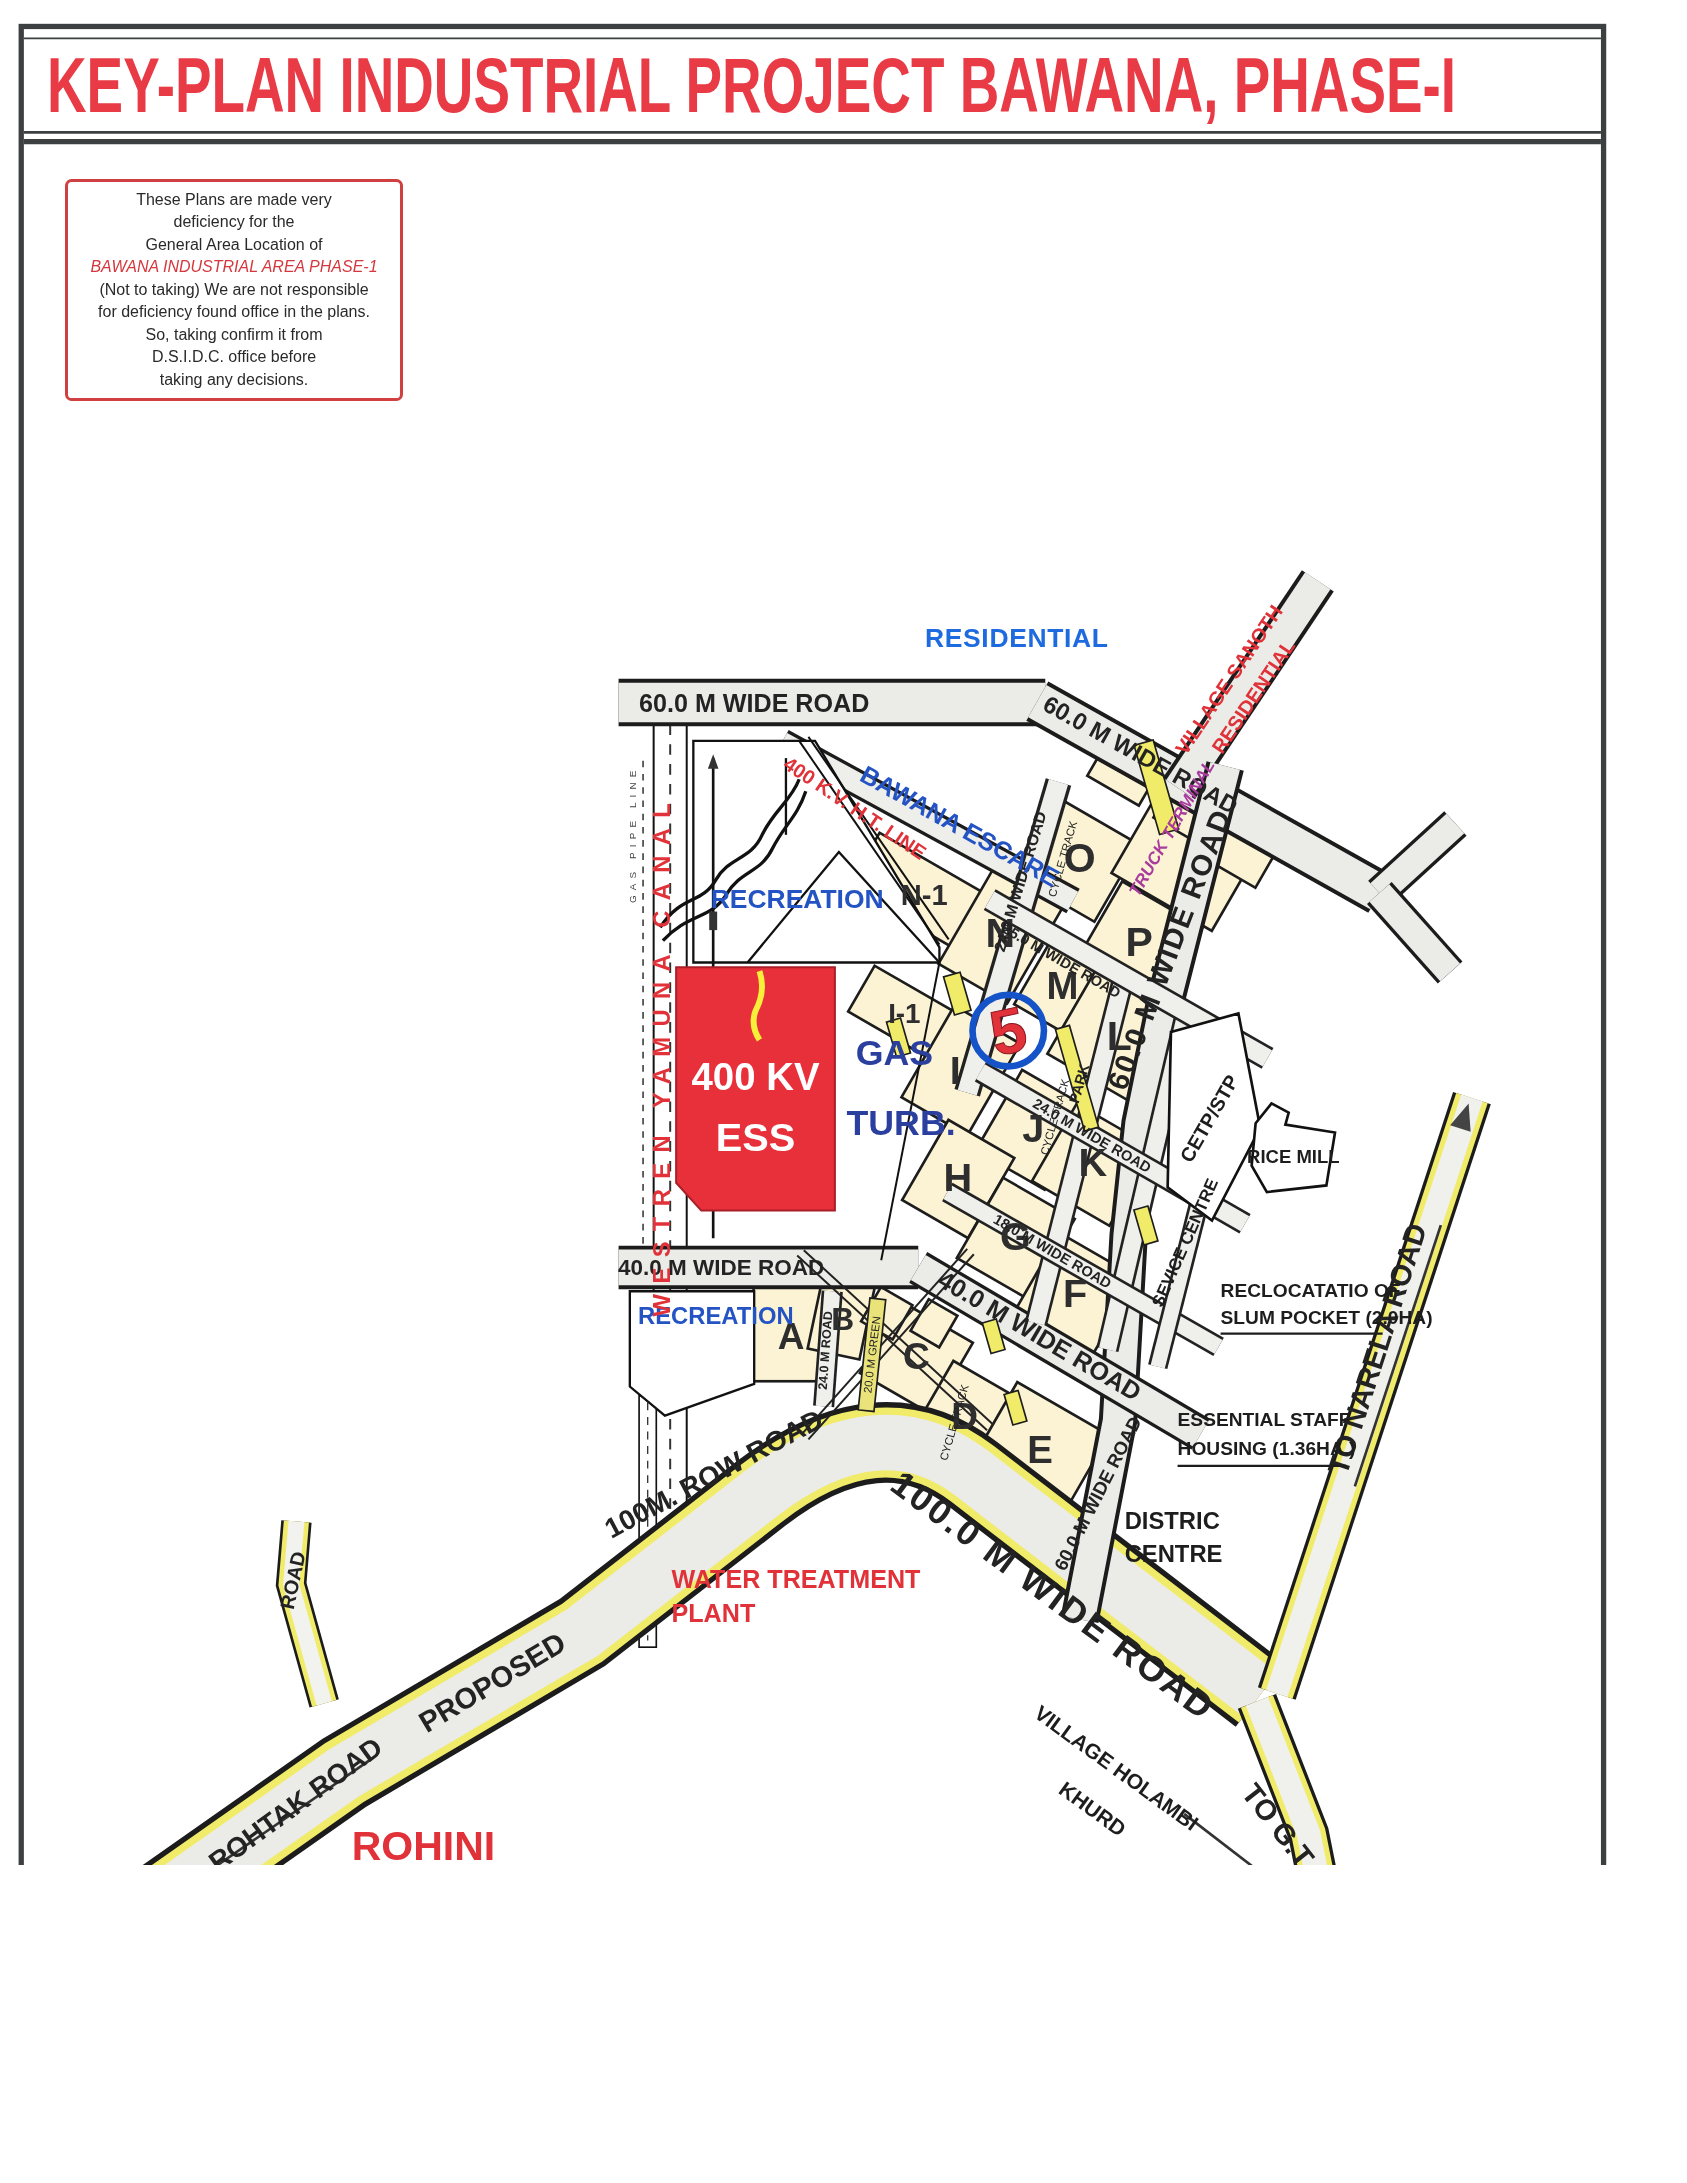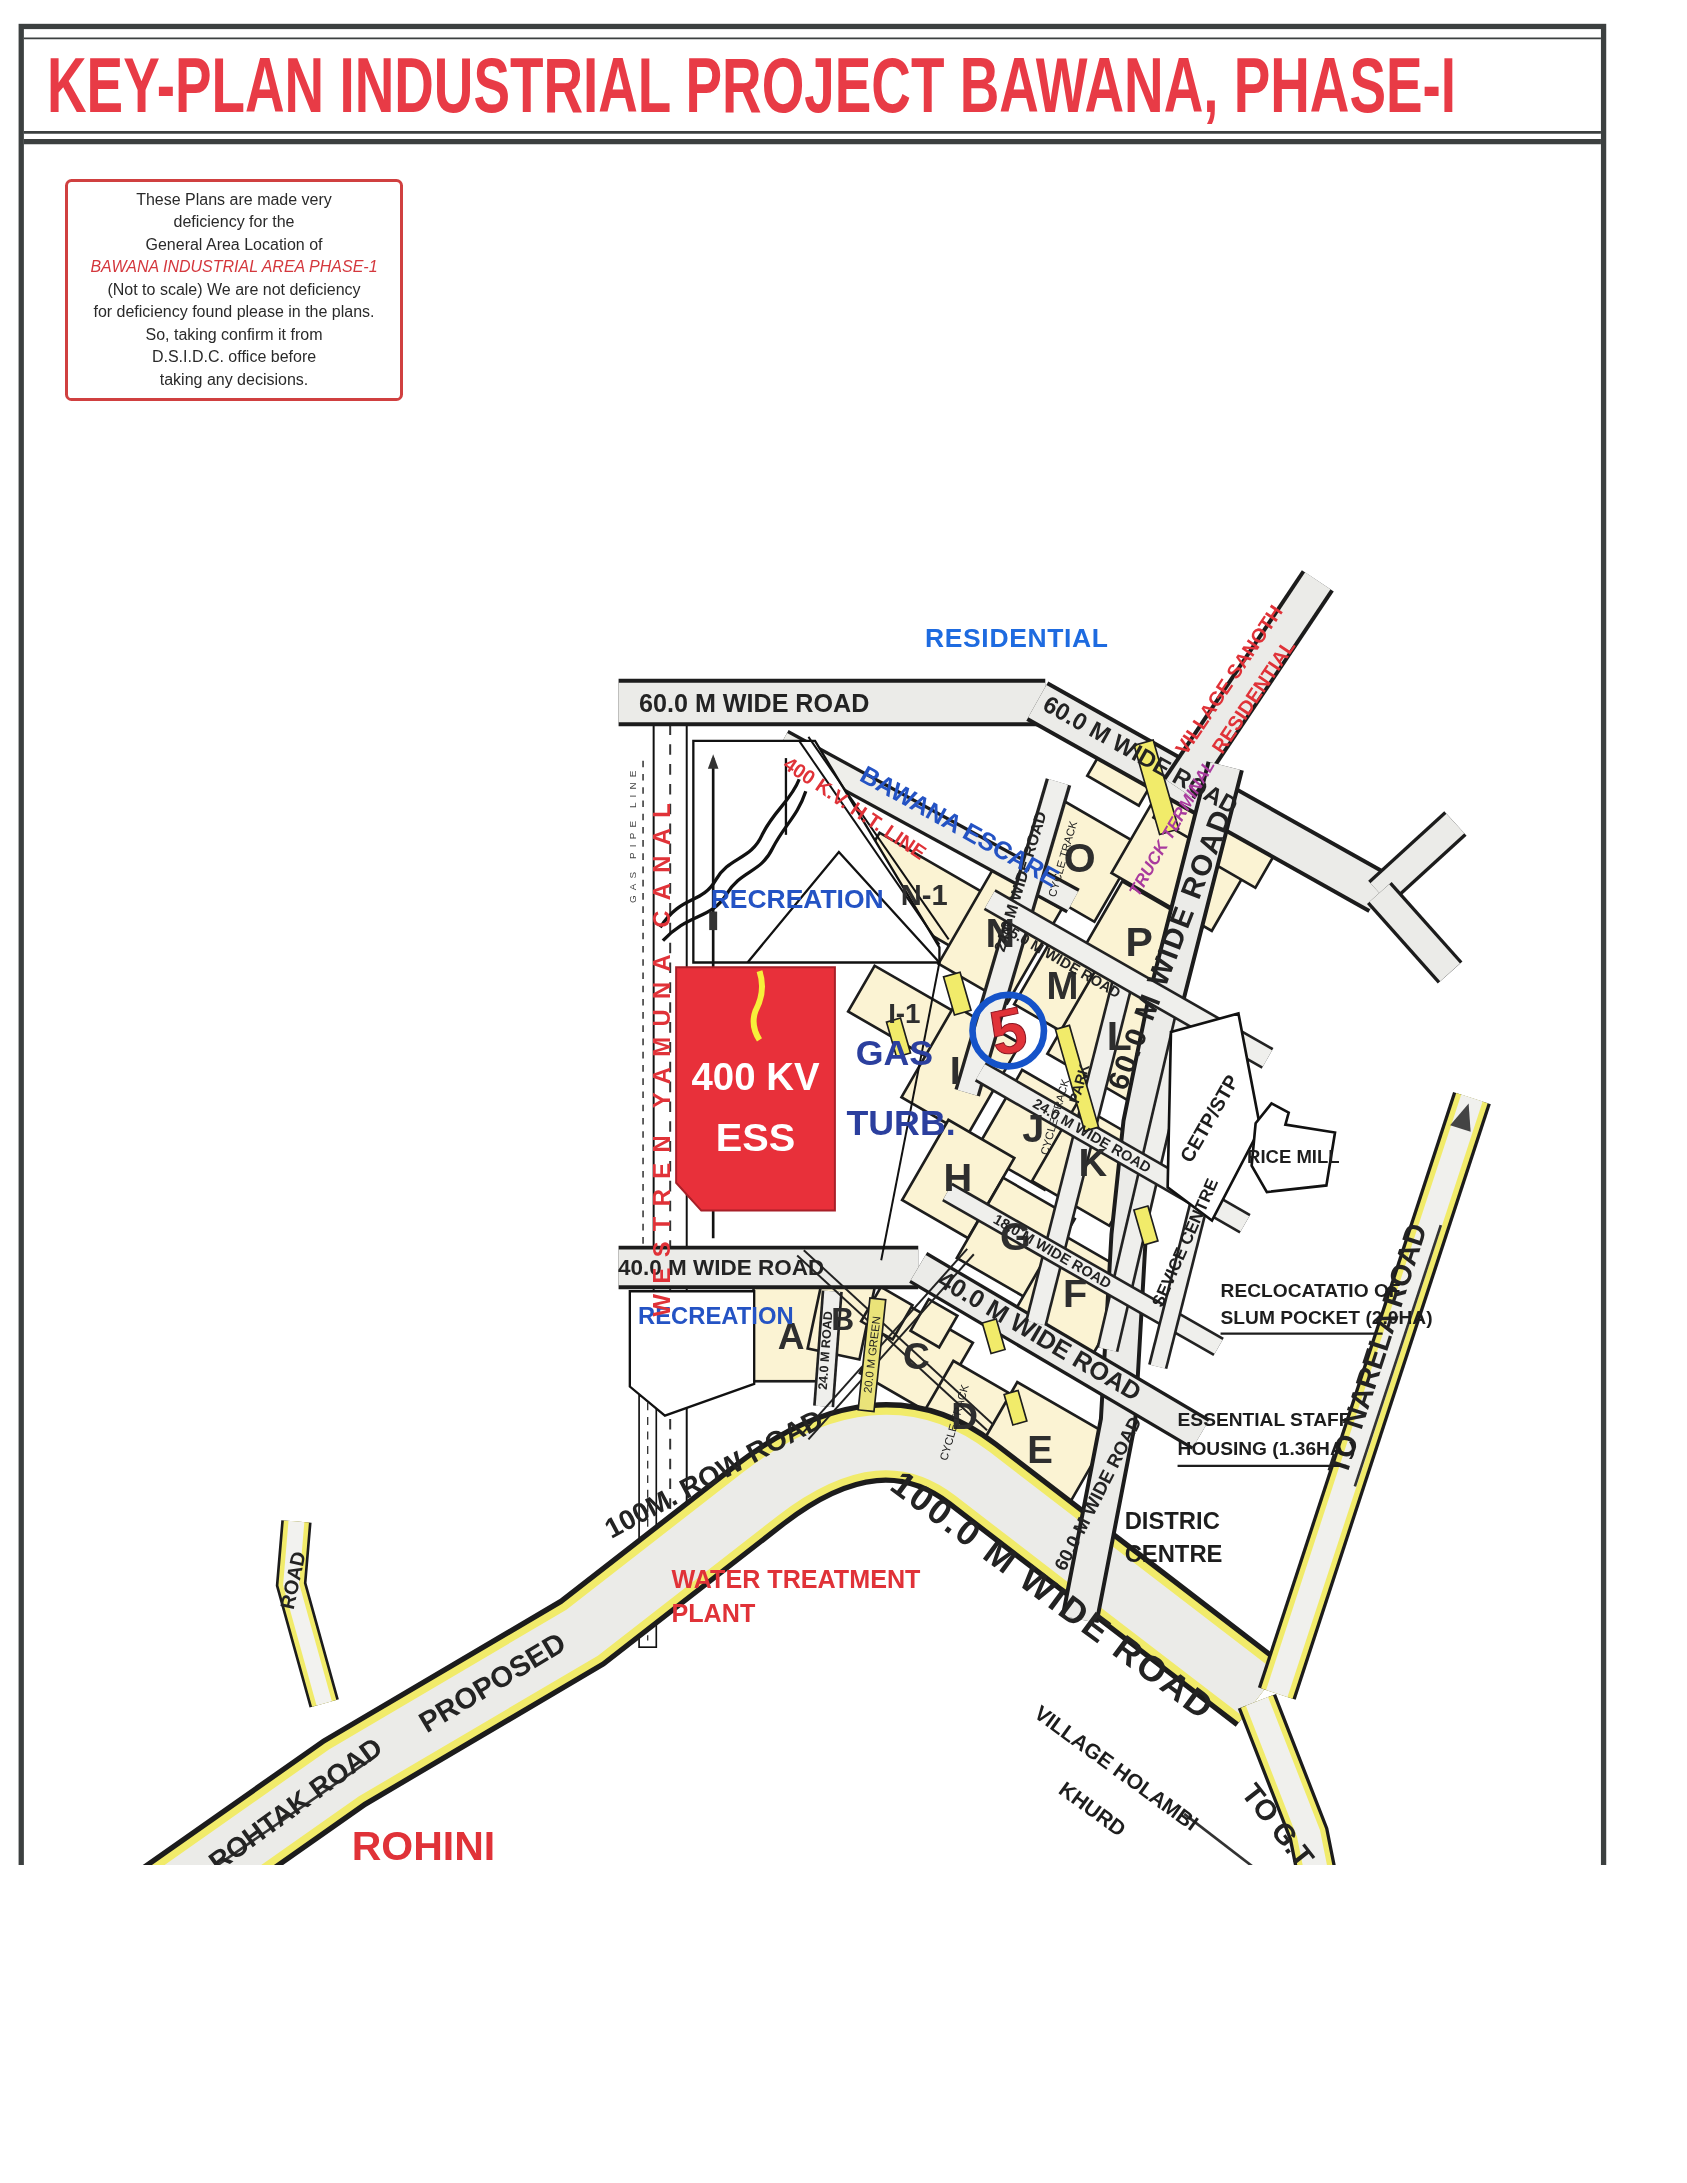--- a/index.html
+++ b/index.html
@@ -249,21 +249,21 @@
   <text x="640" y="2812" text-anchor="middle" font-size="62" font-weight="bold" fill="#e03238">ROHINI</text>
 
   <rect x="340" y="3286" width="220" height="6" fill="#cdd0d0" opacity="0.6"></rect>
 </svg>
 
 <div class="disclaimer">
   <div>These Plans are made very</div>
   <div>deficiency for the</div>
   <div>General Area Location of</div>
   <div class="red">BAWANA INDUSTRIAL AREA PHASE-1</div>
-  <div>(Not to scale) We are not deficiency</div>
-  <div>for deficiency found please in the plans.</div>
+  <div>(Not to taking) We are not responsible</div>
+  <div>for deficiency found office in the plans.</div>
   <div>So, taking confirm it from</div>
   <div>D.S.I.D.C. office before</div>
   <div>taking any decisions.</div>
 </div>
 
 </div>
 
 
 </body></html>

